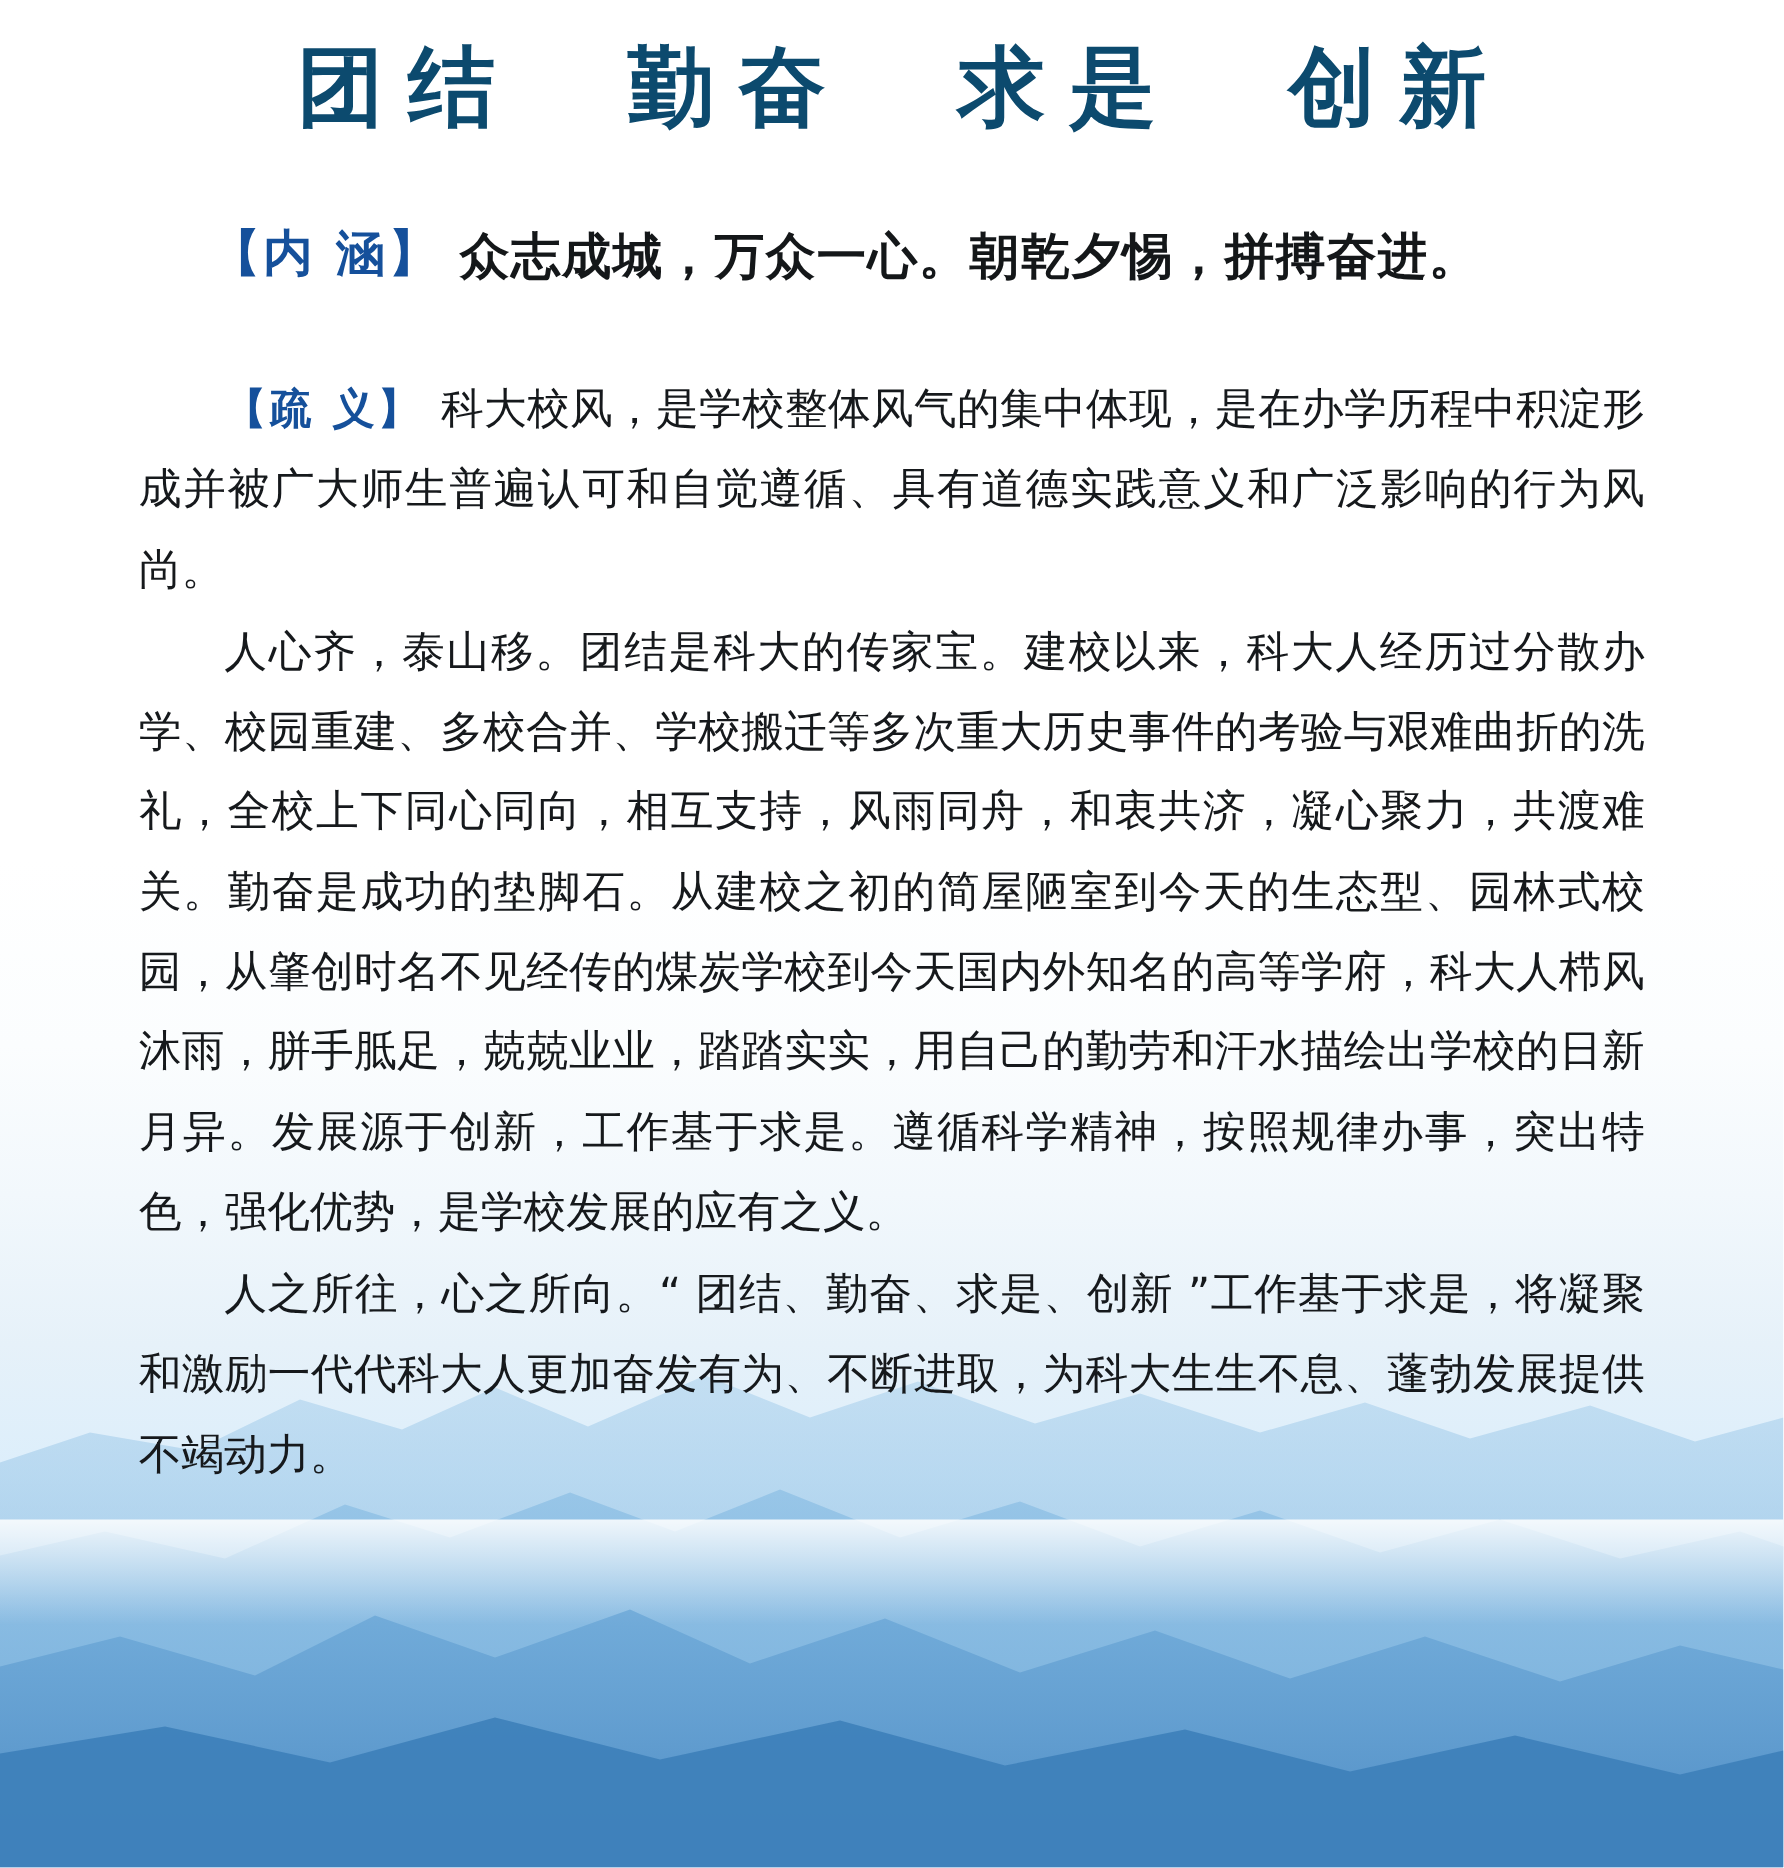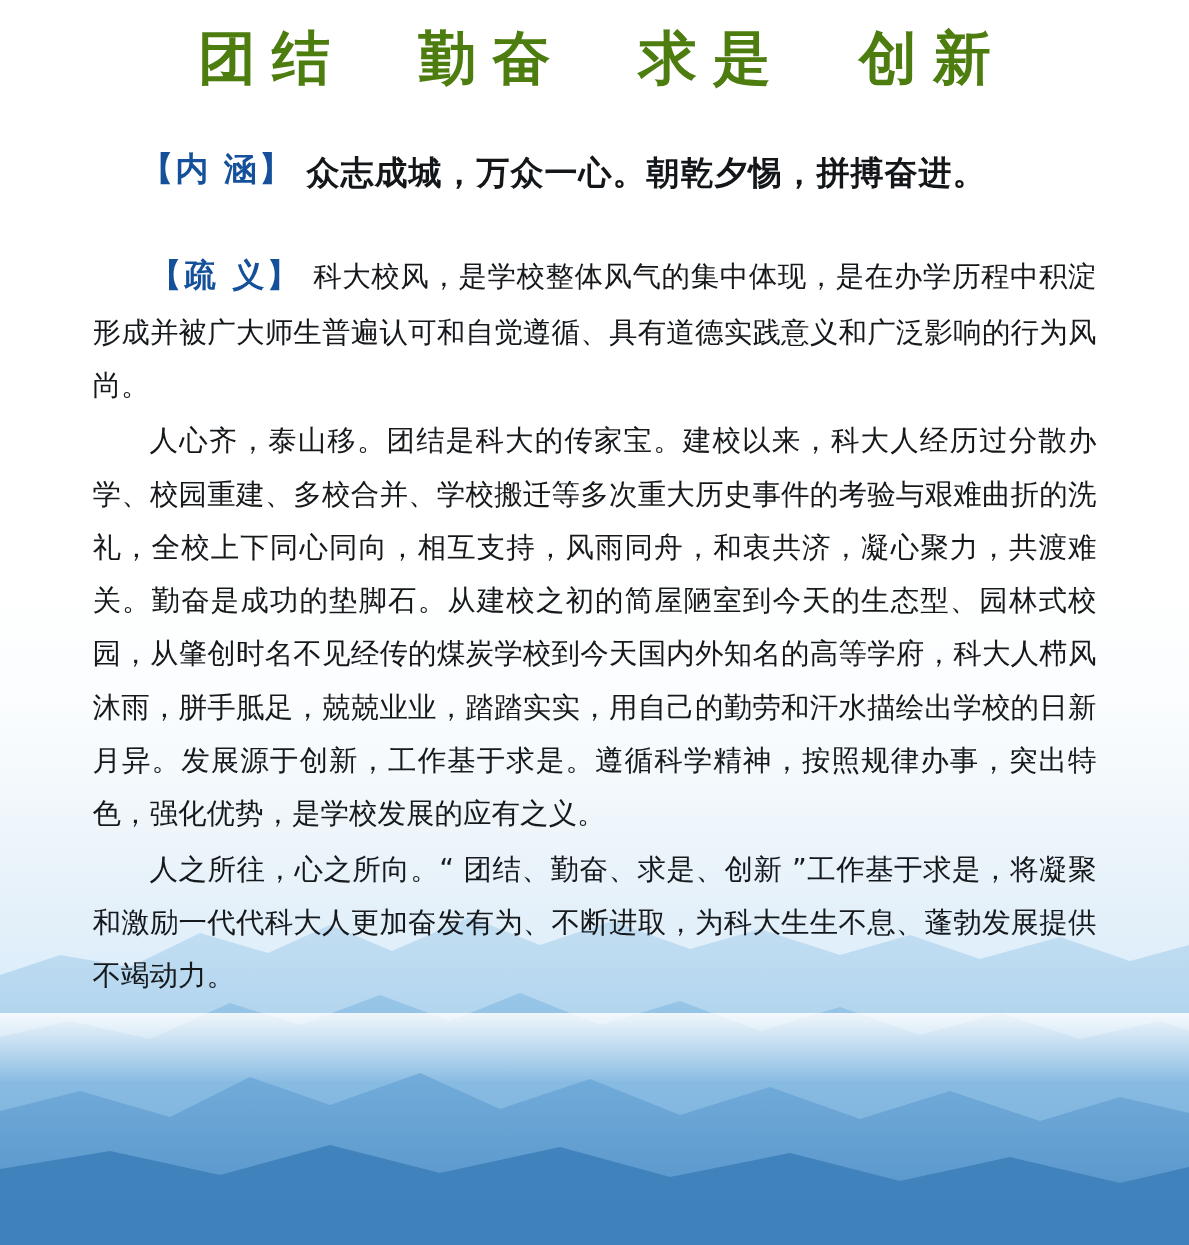--- a/index.html
+++ b/index.html
@@ -55,21 +55,21 @@
     height: 1245px;
     box-sizing: border-box;
   }
 
   .title {
     text-align: center;
     font-family: "DejaVu Serif", "Liberation Serif", serif;
     font-weight: bold;
     font-size: 58px;
     letter-spacing: 16px;
-    color: #4d7c0f;
+    color: #0c4a6e;
     margin: 22px 0 0 0;
     padding-left: 16px;
     line-height: 1.25;
     white-space: pre;
   }
 
   .block {
     margin: 0 auto;
     width: 1100px;
     box-sizing: border-box;
@@ -92,34 +92,34 @@
     top: 0;
     font-size: 33px;
   }
   .neihan-lines {
     padding-left: 150px;
     font-weight: bold;
     font-size: 33px;
     color: #141719;
     letter-spacing: 1px;
     line-height: 1.62;
-    font-family: Liberation Serif, serif;
+    font-family: Liberation Mono, monospace;
   }
 
   .shuyi {
     margin-top: 46px;
     padding: 0 48px 0 48px;
     font-size: 28.5px;
     line-height: 1.87;
     color: #16191c;
     text-align: justify;
     font-family: "DejaVu Sans", "Liberation Sans", sans-serif;
   }
   .shuyi .tag {
-    font-size: 32px;
+    font-size: 28px;
     font-family: "DejaVu Serif", "Liberation Serif", serif;
     margin-right: 12px;
   }
   .para {
     margin: 0;
     text-indent: 0;
   }
   .para + .para {
     margin-top: 2px;
   }

